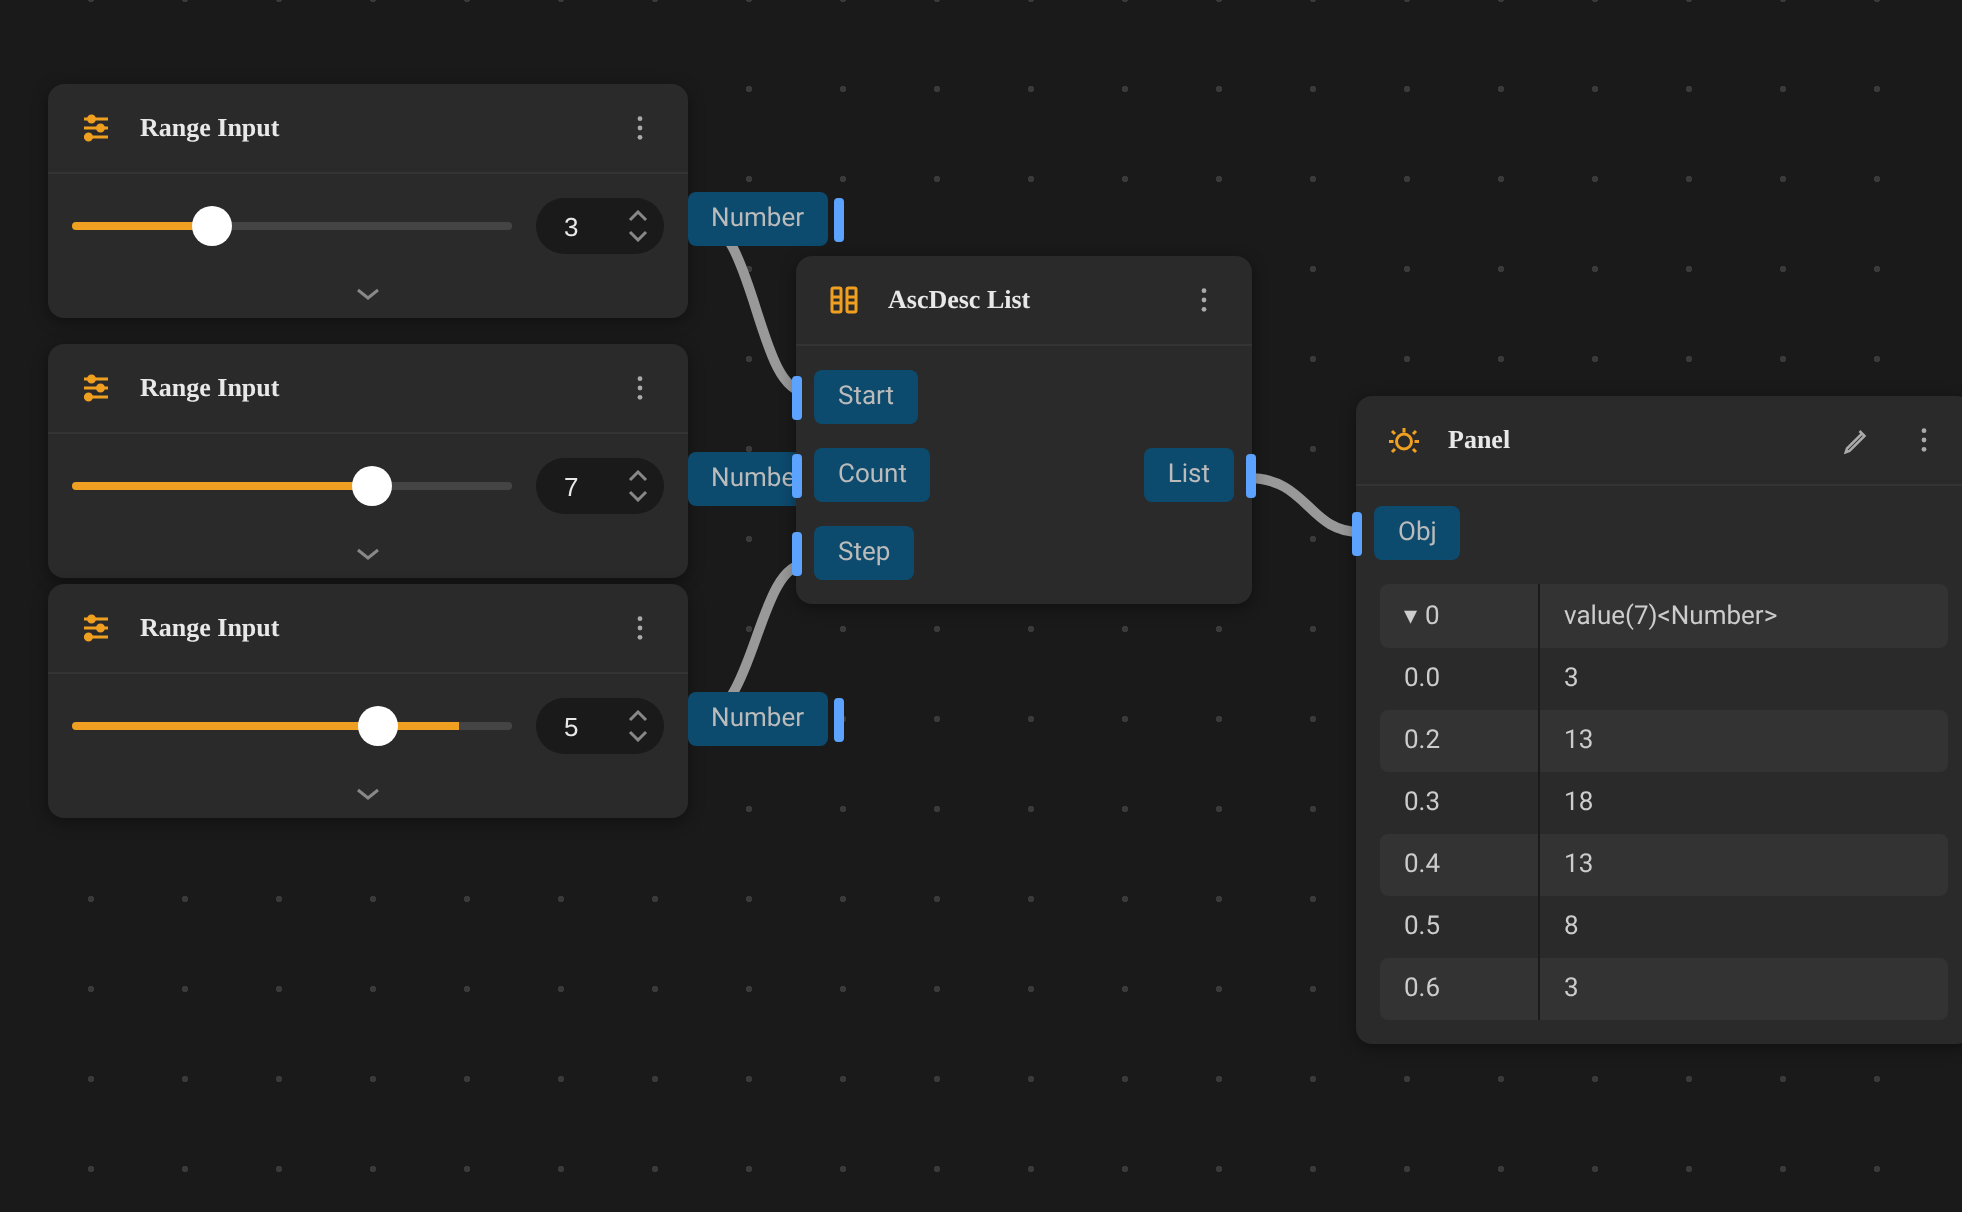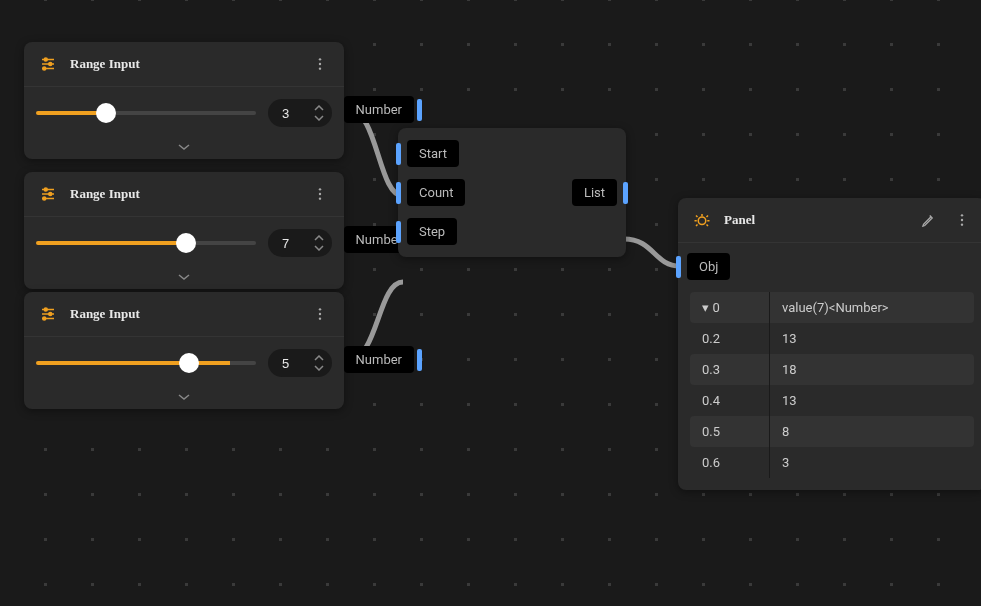--- a/index.html
+++ b/index.html
@@ -122,21 +122,21 @@
   cursor: pointer;
   color: #888;
 }
 .port {
   position: absolute;
   display: flex;
   align-items: center;
 }
 .port.out { right: -78px; }
 .port-label {
-  background: #000000;
+  background: #0c4a6e;
   color: #bbb;
   font-size: 13px;
   padding: 6px 12px;
   border-radius: 4px;
 }
 .port-handle {
   width: 5px;
   height: 22px;
   background: #5ba3ff;
   border-radius: 2px;
@@ -366,20 +366,40 @@
     </div>
   </div>
   <div class="expand-chevron">
     <svg width="14" height="8" viewBox="0 0 14 8">
         <path d="M2,2 L7,6 L12,2" stroke="#888" fill="none" stroke-width="1.5"></path>
       </svg>
   </div>
 </div>
 
 <div class="node" style="left:398px;top:128px;width:228px">
+  <div class="node-header">
+    <span class="node-icon">
+      <svg width="18" height="18" viewBox="0 0 24 24" fill="none" stroke="#f0a020" stroke-width="2">
+          <rect x="4" y="4" width="6" height="16" rx="1"></rect>
+          <rect x="14" y="4" width="6" height="16" rx="1"></rect>
+          <line x1="4" y1="10" x2="10" y2="10"></line>
+          <line x1="14" y1="10" x2="20" y2="10"></line>
+          <line x1="4" y1="14" x2="10" y2="14"></line>
+          <line x1="14" y1="14" x2="20" y2="14"></line>
+        </svg>
+    </span>
+    <span class="node-title">AscDesc List</span>
+    <span class="icon-btn">
+      <svg width="16" height="16" viewBox="0 0 24 24" fill="#aaa">
+          <circle cx="12" cy="5" r="1.8"></circle>
+          <circle cx="12" cy="12" r="1.8"></circle>
+          <circle cx="12" cy="19" r="1.8"></circle>
+        </svg>
+    </span>
+  </div>
   <div class="ascdesc-ports">
     <div class="asc-port-row" style="padding-left:0">
       <div class="asc-port-in">
         <span class="port-handle" style="margin-left:-2px"></span>
         <span class="port-label" style="margin-left:6px">Start</span>
       </div>
     </div>
     <div class="asc-port-row" style="padding-left:0">
       <div class="asc-port-in">
         <span class="port-handle" style="margin-left:-2px"></span>
@@ -432,20 +452,24 @@
       <thead>
         <tr>
           <th style="width:28%">
             <span style="margin-right:4px">▾</span><span>0</span>
           </th>
           <th>value(7)&lt;Number&gt;</th>
         </tr>
       </thead>
       <tbody id="panel-rows">
           <tr>
+            <td>0.0</td>
+            <td>3</td>
+          </tr>
+          <tr>
             <td>0.2</td>
             <td>13</td>
           </tr>
           <tr>
             <td>0.3</td>
             <td>18</td>
           </tr>
           <tr>
             <td>0.4</td>
             <td>13</td>

